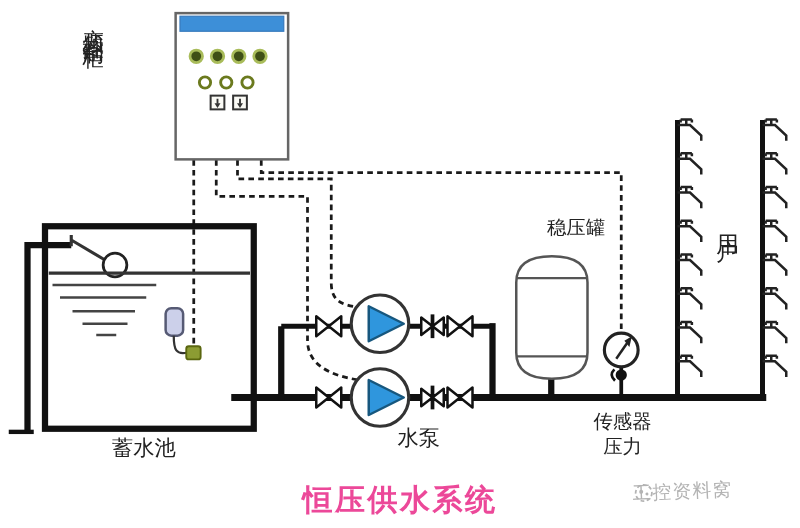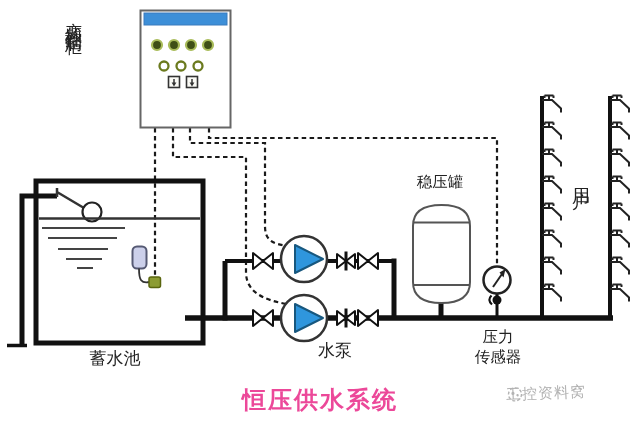--- a/index.html
+++ b/index.html
@@ -5,21 +5,21 @@
   html,body{margin:0;padding:0;background:#ffffff;}
   #stage{position:relative;width:640px;height:422px;background:#ffffff;overflow:hidden;
          font-family:"DejaVu Sans","Liberation Sans",sans-serif;}
   #stage svg{position:absolute;left:0;top:0;}
   .lbl{position:absolute;color:#222;}
   .vtext{writing-mode:vertical-rl;text-orientation:upright;}
   .cabinet-label{left:63px;top:9px;font-size:17px;letter-spacing:4px;font-weight:500;}
   .users-label{left:569px;top:174px;font-size:18px;letter-spacing:3px;font-weight:500;}
   .reservoir-label{left:55px;top:347px;width:120px;text-align:center;font-size:17px;font-weight:500;}
   .pump-label{left:252px;top:339px;width:100px;text-align:right;font-size:17px;font-weight:500;}
-  .ptank-label{left:396px;top:172px;width:88px;text-align:center;font-size:15.5px;font-weight:500;}
+  .ptank-label{left:396px;top:172px;width:88px;text-align:right;font-size:15.5px;font-weight:500;}
   .psensor-label{left:456px;top:327px;width:84px;text-align:center;font-size:15.5px;font-weight:500;line-height:20px;}
   .title{left:160px;top:384px;width:320px;text-align:center;font-size:24px;font-weight:600;
          letter-spacing:2px;color:#ec4899;font-family:"Liberation Serif","DejaVu Serif",serif;}
   .watermark{left:506px;top:384px;color:#b3b3b3;font-size:15px;letter-spacing:1px;
              transform:rotate(-2.5deg);display:flex;align-items:center;gap:4px;}
   
   .pipe{stroke:#111;fill:none;}
   .thin{stroke:#333;fill:none;}
   .cable{stroke:#1a1a1a;stroke-width:2.2;fill:none;stroke-dasharray:4.5 3.4;}
   .valve{fill:#ffffff;stroke:#111;stroke-width:2;stroke-linejoin:round;}
@@ -176,22 +176,22 @@
 
 <div class="lbl vtext cabinet-label">变频控制柜</div>
 
 <div class="lbl reservoir-label">蓄水池</div>
 
 <div class="lbl pump-label">水泵</div>
 
 <div class="lbl ptank-label">稳压罐</div>
 
 <div class="lbl psensor-label">
+  <span style="display:block">传感器</span>
   <span style="display:block">压力</span>
-  <span style="display:block">传感器</span>
 </div>
 
 <div class="lbl vtext users-label">用户</div>
 
 <div class="lbl title">恒压供水系统</div>
 
 <div class="lbl watermark">
   <svg width="18" height="18" viewBox="0 0 18 18">
     <circle cx="9" cy="9" r="6.5" fill="none" stroke="#b3b3b3" stroke-width="1.4" stroke-dasharray="3 2"></circle>
     <circle cx="7" cy="8" r="1.6" fill="#b3b3b3"></circle>

